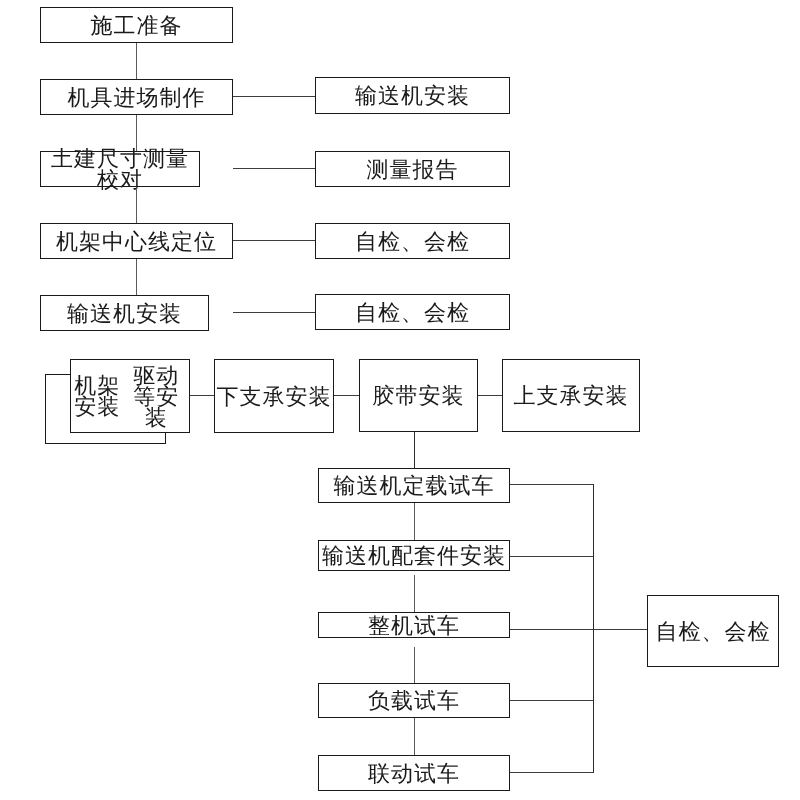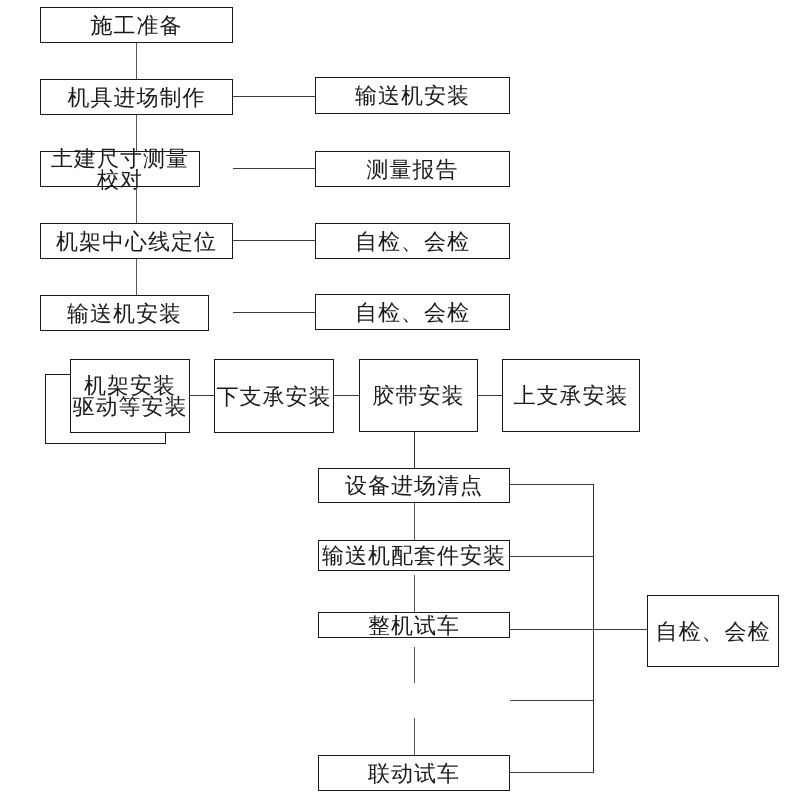--- a/index.html
+++ b/index.html
@@ -71,43 +71,44 @@
   <div class="vline" style="left:136px; top:187px; height:36px"></div>
   <div class="vline" style="left:136px; top:259px; height:36px"></div>
 
   <div class="hline" style="left:233px; top:96px; width:82px"></div>
   <div class="hline" style="left:233px; top:168px; width:82px"></div>
   <div class="hline" style="left:233px; top:240px; width:82px"></div>
   <div class="hline" style="left:233px; top:312px; width:82px"></div>
 
   <div class="node" style="left:45px; top:374px; width:121px; height:70px"></div>
 
-  <div class="node" style="left:70px; top:359px; width:120px; height:74px; flex-direction:column">
+  <div class="node" style="left:70px; top:359px; width:120px; height:74px; flex-direction:row">
     <span>机架安装</span>
     <span>驱动等安装</span>
   </div>
 
   <div class="node" style="left:214px; top:359px; width:120px; height:74px">下支承安装</div>
 
   <div class="node" style="left:359px; top:359px; width:119px; height:73px">胶带安装</div>
 
   <div class="node" style="left:502px; top:359px; width:138px; height:73px">上支承安装</div>
 
   <div class="hline" style="left:190px; top:395px; width:24px"></div>
   <div class="hline" style="left:334px; top:395px; width:25px"></div>
   <div class="hline" style="left:478px; top:395px; width:24px"></div>
 
   <div class="vline dark" style="left:414px; top:432px; height:36px"></div>
 
-  <div class="node" style="left:318px; top:468px; width:192px; height:35px">设备进场清点</div>
+  <div class="node" style="left:318px; top:468px; width:192px; height:35px">输送机定载试车</div>
 
   <div class="node" style="left:318px; top:540px; width:192px; height:31px">输送机配套件安装</div>
 
   <div class="node" style="left:318px; top:612px; width:192px; height:26px">整机试车</div>
 
+  <div class="node" style="left:318px; top:683px; width:192px; height:35px">负载试车</div>
 
   <div class="node" style="left:318px; top:755px; width:192px; height:36px">联动试车</div>
 
   <div class="vline" style="left:414px; top:503px; height:37px"></div>
   <div class="vline" style="left:414px; top:575px; height:37px"></div>
   <div class="vline" style="left:414px; top:647px; height:36px"></div>
   <div class="vline" style="left:414px; top:718px; height:37px"></div>
 
   <div class="node" style="left:647px; top:595px; width:132px; height:72px">自检、会检</div>
 

